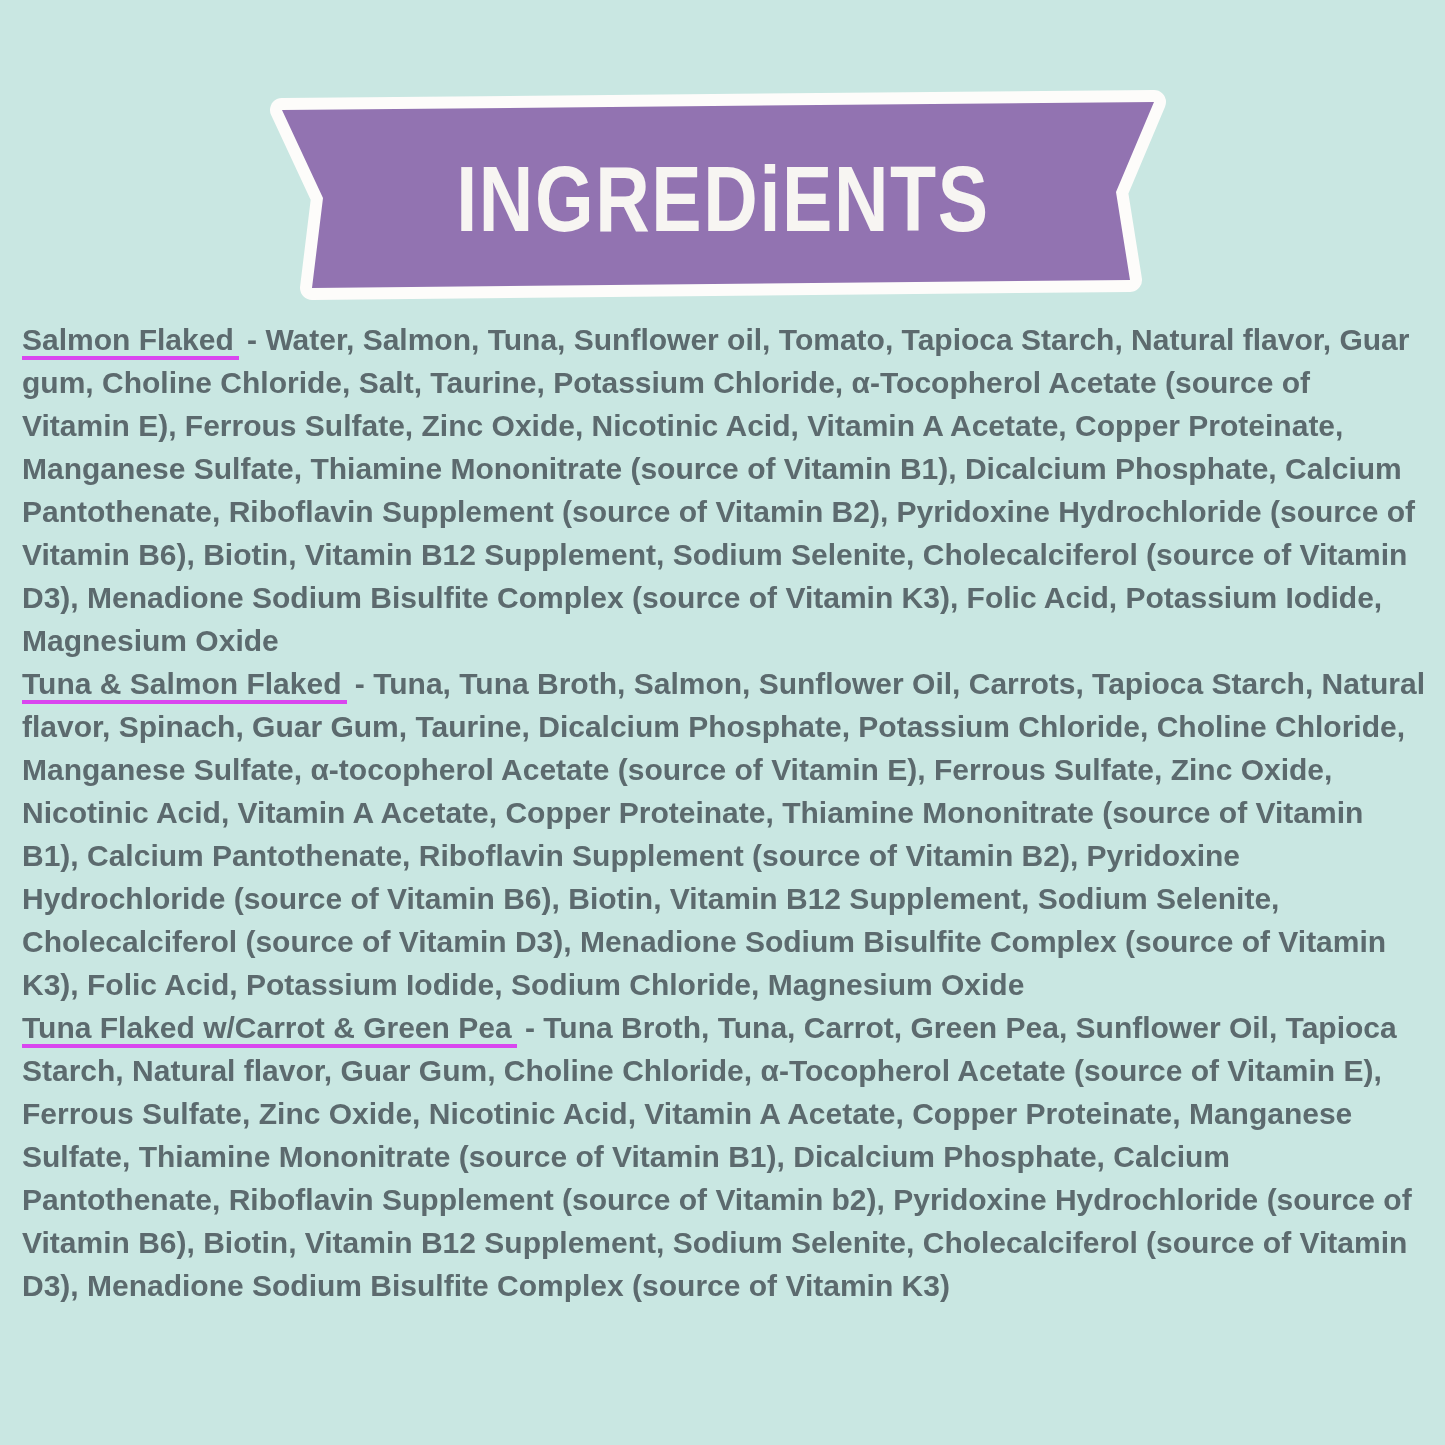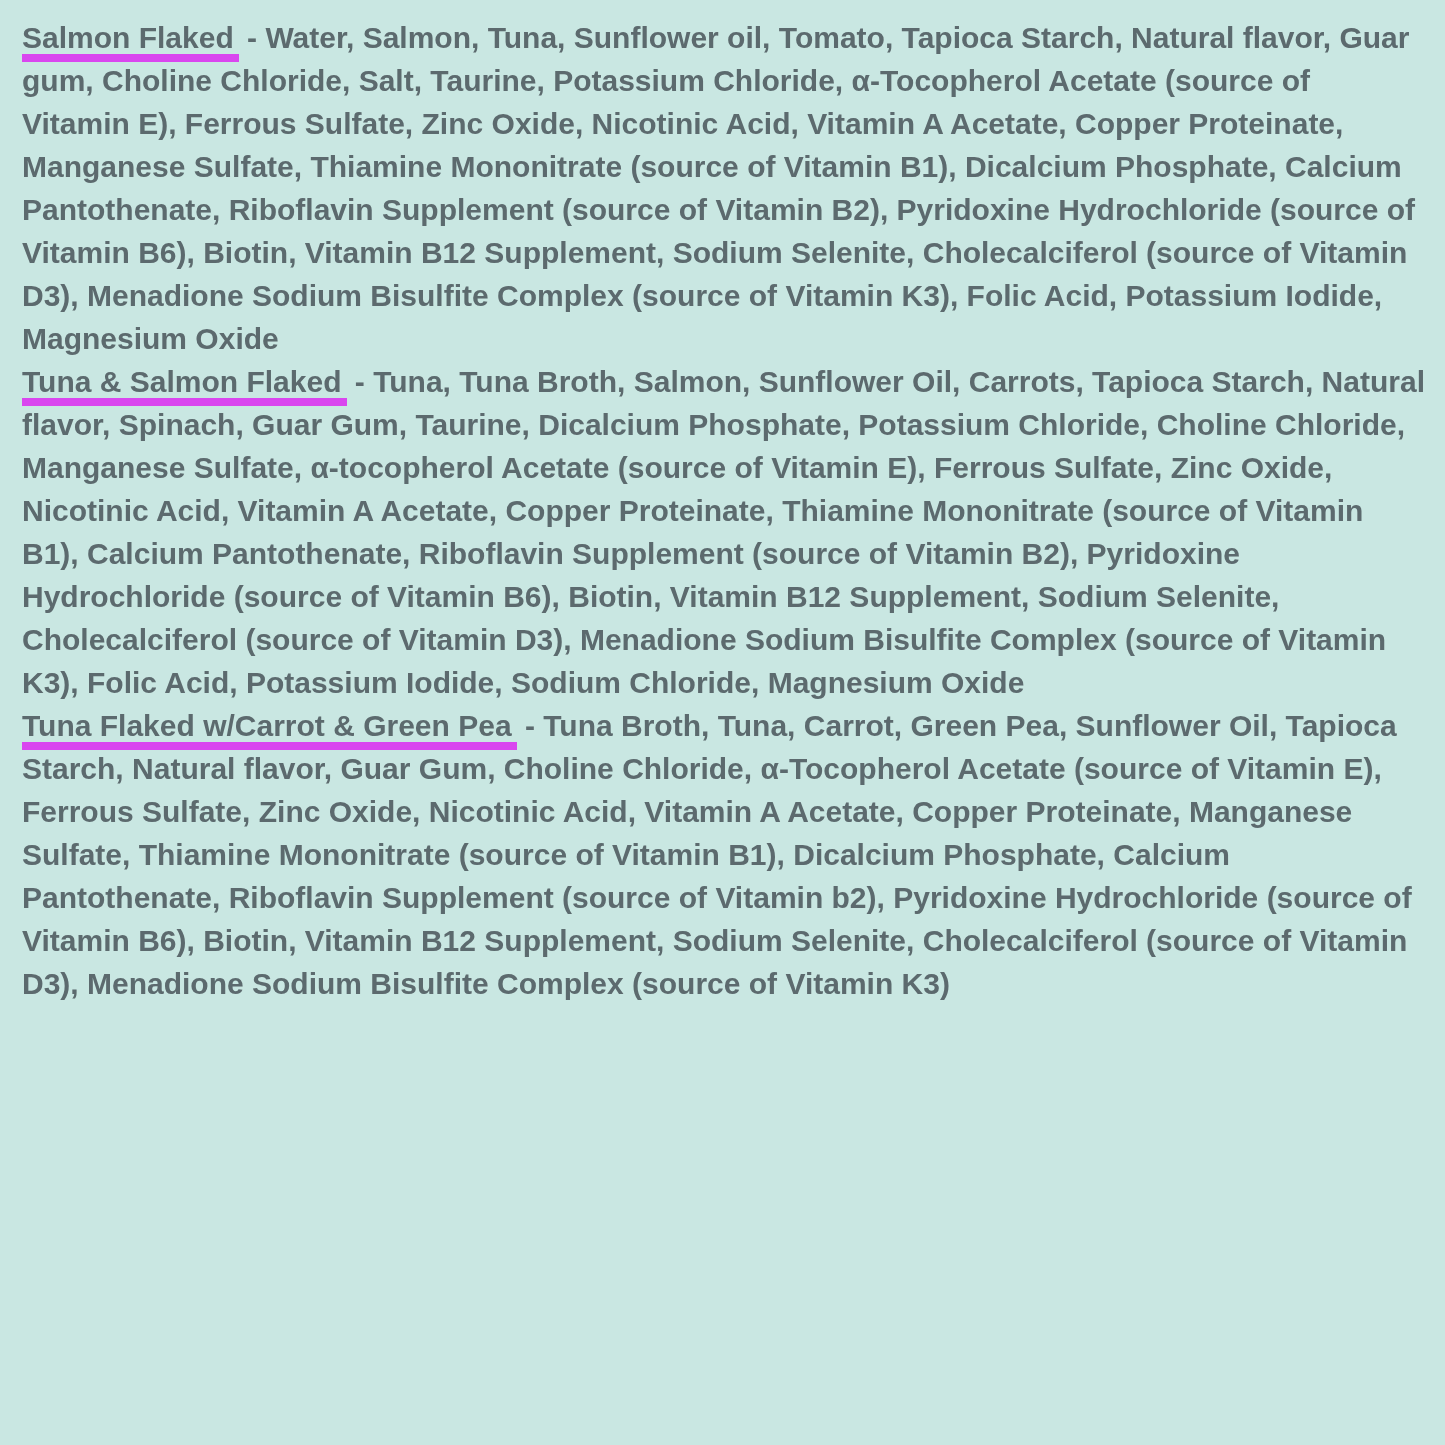--- a/index.html
+++ b/index.html
@@ -56,29 +56,35 @@
     padding: 0 20px 0 22px;
     color: #5c6a6e;
     font-size: 30px;
     line-height: 43px;
   }
   .content p {
     margin: 0;
     font-weight: bold;
   }
   .section-heading {
-    border-bottom: 8px solid #d946ef;
+    border-bottom: 4px solid #d946ef;
     padding-right: 5px;
   }
 </style>
 </head>
 <body>
 
 <div class="page">
 
+  <div class="banner-wrap">
+    <svg width="910" height="212" viewBox="0 0 910 212">
+      <polygon class="ribbon" points="14,20 886,12 848,102 862,190 44,198 55,108"></polygon>
+    </svg>
+    <div class="banner-title">INGREDiENTS</div>
+  </div>
 
   <div class="content">
 
     <p><span class="section-heading">Salmon Flaked</span><span> - Water, Salmon, Tuna, Sunflower oil, Tomato, Tapioca Starch, Natural flavor, Guar gum, Choline Chloride, Salt, Taurine, Potassium Chloride, α-Tocopherol Acetate (source of Vitamin E), Ferrous Sulfate, Zinc Oxide, Nicotinic Acid, Vitamin A Acetate, Copper Proteinate, Manganese Sulfate, Thiamine Mononitrate (source of Vitamin B1), Dicalcium Phosphate, Calcium Pantothenate, Riboflavin Supplement (source of Vitamin B2), Pyridoxine Hydrochloride (source of Vitamin B6), Biotin, Vitamin B12 Supplement, Sodium Selenite, Cholecalciferol (source of Vitamin D3), Menadione Sodium Bisulfite Complex (source of Vitamin K3), Folic Acid, Potassium Iodide, Magnesium Oxide</span></p>
 
     <p><span class="section-heading">Tuna &amp; Salmon Flaked</span><span> - Tuna, Tuna Broth, Salmon, Sunflower Oil, Carrots, Tapioca Starch, Natural flavor, Spinach, Guar Gum, Taurine, Dicalcium Phosphate, Potassium Chloride, Choline Chloride, Manganese Sulfate, α-tocopherol Acetate (source of Vitamin E), Ferrous Sulfate, Zinc Oxide, Nicotinic Acid, Vitamin A Acetate, Copper Proteinate, Thiamine Mononitrate (source of Vitamin B1), Calcium Pantothenate, Riboflavin Supplement (source of Vitamin B2), Pyridoxine Hydrochloride (source of Vitamin B6), Biotin, Vitamin B12 Supplement, Sodium Selenite, Cholecalciferol (source of Vitamin D3), Menadione Sodium Bisulfite Complex (source of Vitamin K3), Folic Acid, Potassium Iodide, Sodium Chloride, Magnesium Oxide</span></p>
 
     <p><span class="section-heading">Tuna Flaked w/Carrot &amp; Green Pea</span><span> - Tuna Broth, Tuna, Carrot, Green Pea, Sunflower Oil, Tapioca Starch, Natural flavor, Guar Gum, Choline Chloride, α-Tocopherol Acetate (source of Vitamin E), Ferrous Sulfate, Zinc Oxide, Nicotinic Acid, Vitamin A Acetate, Copper Proteinate, Manganese Sulfate, Thiamine Mononitrate (source of Vitamin B1), Dicalcium Phosphate, Calcium Pantothenate, Riboflavin Supplement (source of Vitamin b2), Pyridoxine Hydrochloride (source of Vitamin B6), Biotin, Vitamin B12 Supplement, Sodium Selenite, Cholecalciferol (source of Vitamin D3), Menadione Sodium Bisulfite Complex (source of Vitamin K3)</span></p>
 
   </div>

